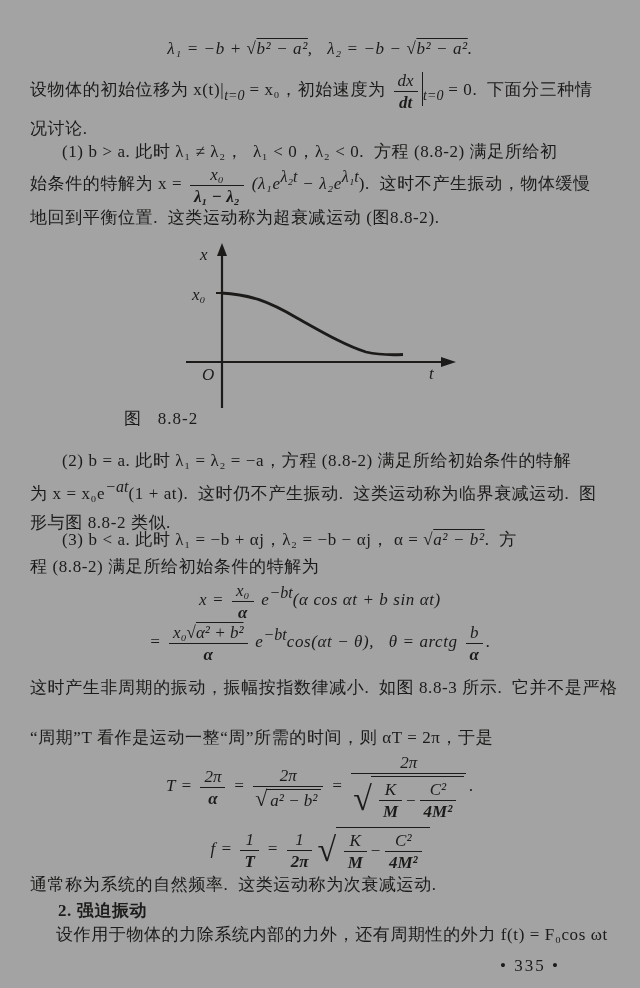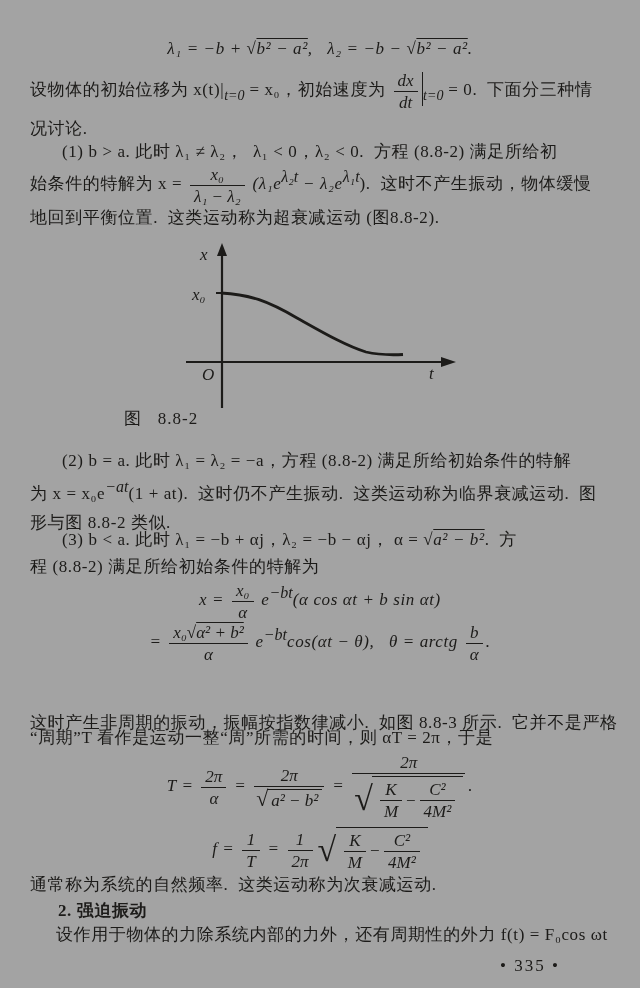--- a/index.html
+++ b/index.html
@@ -19,21 +19,21 @@
   .math{font-style:italic;}
   sup.e{font-size:16px;vertical-align:7px;letter-spacing:0;}
   sub.s{font-size:14px;vertical-align:-5px;letter-spacing:0;font-style:italic;}
   .ol{text-decoration:overline;}
   .olr{border-top:1.4px solid currentColor;padding:1px 4px 0;}
   .frac{
     display:inline-flex;flex-direction:column;vertical-align:middle;
     text-align:center;line-height:1.12;margin:1px 3px;letter-spacing:0;
   }
   .frac>.fn{display:block;padding:0 4px 1px;border-bottom:1.4px solid currentColor;}
-  .frac>.fd{display:block;padding:1px 4px 0;}
+  .frac>.fd{display:block;padding:1px 4px 0;font-weight:bold;}
   .fd-row{display:flex;align-items:center;justify-content:center;padding:2px 2px 0;}
   .rsign{font-style:normal;line-height:0.9;margin-right:-1px;}
   .rsign.sm{font-size:22px;}
   .rsign.mid{font-size:34px;font-weight:400;}
   .rbar{border-top:1.4px solid currentColor;padding:2px 5px 0;display:inline-flex;align-items:center;}
   .sqrtwrap{display:inline-flex;align-items:center;vertical-align:middle;margin-left:2px;}
   .ebar{display:inline-block;width:1.5px;height:34px;background:currentColor;vertical-align:-11px;margin-left:1px;}
   .pagenum{position:absolute;top:956px;right:80px;font-weight:normal;letter-spacing:2px;white-space:pre;}
   .figcap{position:absolute;top:407px;left:124px;width:360px;text-align:left;white-space:pre;letter-spacing:1px;}
   svg text{font-family:"Liberation Serif","DejaVu Serif",serif;font-size:17px;font-style:italic;fill:#1c1b19;}
@@ -70,21 +70,21 @@
   <div class="line" style="top:477px"><span>为 x = x₀e</span><sup class="e math">−at</sup><span>(1 + at).  这时仍不产生振动.  这类运动称为临界衰减运动.  图</span></div>
   <div class="line" style="top:512px">形与图 8.8-2 类似.</div>
 
   <div class="line indent" style="top:529px"><span>(3) b &lt; a. 此时 λ₁ = −b + αj，λ₂ = −b − αj， α = √</span><span class="ol math">a² − b²</span><span>.  方</span></div>
   <div class="line" style="top:556px">程 (8.8-2) 满足所给初始条件的特解为</div>
 
   <div class="line center math" style="top:580px"><span>x = </span><span class="frac"><span class="fn">x₀</span><span class="fd">α</span></span><span> e</span><sup class="e">−bt</sup><span>(α cos αt + b sin αt)</span></div>
 
   <div class="line center math" style="top:622px"><span>= </span><span class="frac"><span class="fn"><span>x₀√</span><span class="ol">α² + b²</span></span><span class="fd">α</span></span><span> e</span><sup class="e">−bt</sup><span>cos(αt − θ),   θ = arctg </span><span class="frac"><span class="fn">b</span><span class="fd">α</span></span><span>.</span></div>
 
-  <div class="line" style="top:712px">这时产生非周期的振动，振幅按指数律减小.  如图 8.8-3 所示.  它并不是严格</div>
+  <div class="line" style="top:677px">这时产生非周期的振动，振幅按指数律减小.  如图 8.8-3 所示.  它并不是严格</div>
   <div class="line" style="top:727px">“周期”T 看作是运动一整“周”所需的时间，则 αT = 2π，于是</div>
 
   <div class="line center math" style="top:752px"><span>T = </span><span class="frac"><span class="fn">2π</span><span class="fd">α</span></span><span> = </span><span class="frac"><span class="fn">2π</span><span class="fd-row"><span class="rsign sm">√</span><span class="olr">a² − b²</span></span></span><span> = </span><span class="frac"><span class="fn">2π</span><span class="fd-row"><span class="rsign mid">√</span><span class="rbar"><span class="frac"><span class="fn">K</span><span class="fd">M</span></span><span>−</span><span class="frac"><span class="fn">C²</span><span class="fd">4M²</span></span></span></span></span><span>.</span></div>
 
   <div class="line center math" style="top:827px"><span>f = </span><span class="frac"><span class="fn">1</span><span class="fd">T</span></span><span> = </span><span class="frac"><span class="fn">1</span><span class="fd">2π</span></span><span class="sqrtwrap"><span class="rsign mid">√</span><span class="rbar"><span class="frac"><span class="fn">K</span><span class="fd">M</span></span><span>−</span><span class="frac"><span class="fn">C²</span><span class="fd">4M²</span></span></span></span></div>
 
   <div class="line" style="top:874px">通常称为系统的自然频率.  这类运动称为次衰减运动.</div>
   <div class="line bold" style="left:58px;top:900px">2. 强迫振动</div>
   <div class="line" style="left:56px;top:924px">设作用于物体的力除系统内部的力外，还有周期性的外力 f(t) = F₀cos ωt</div>
 

